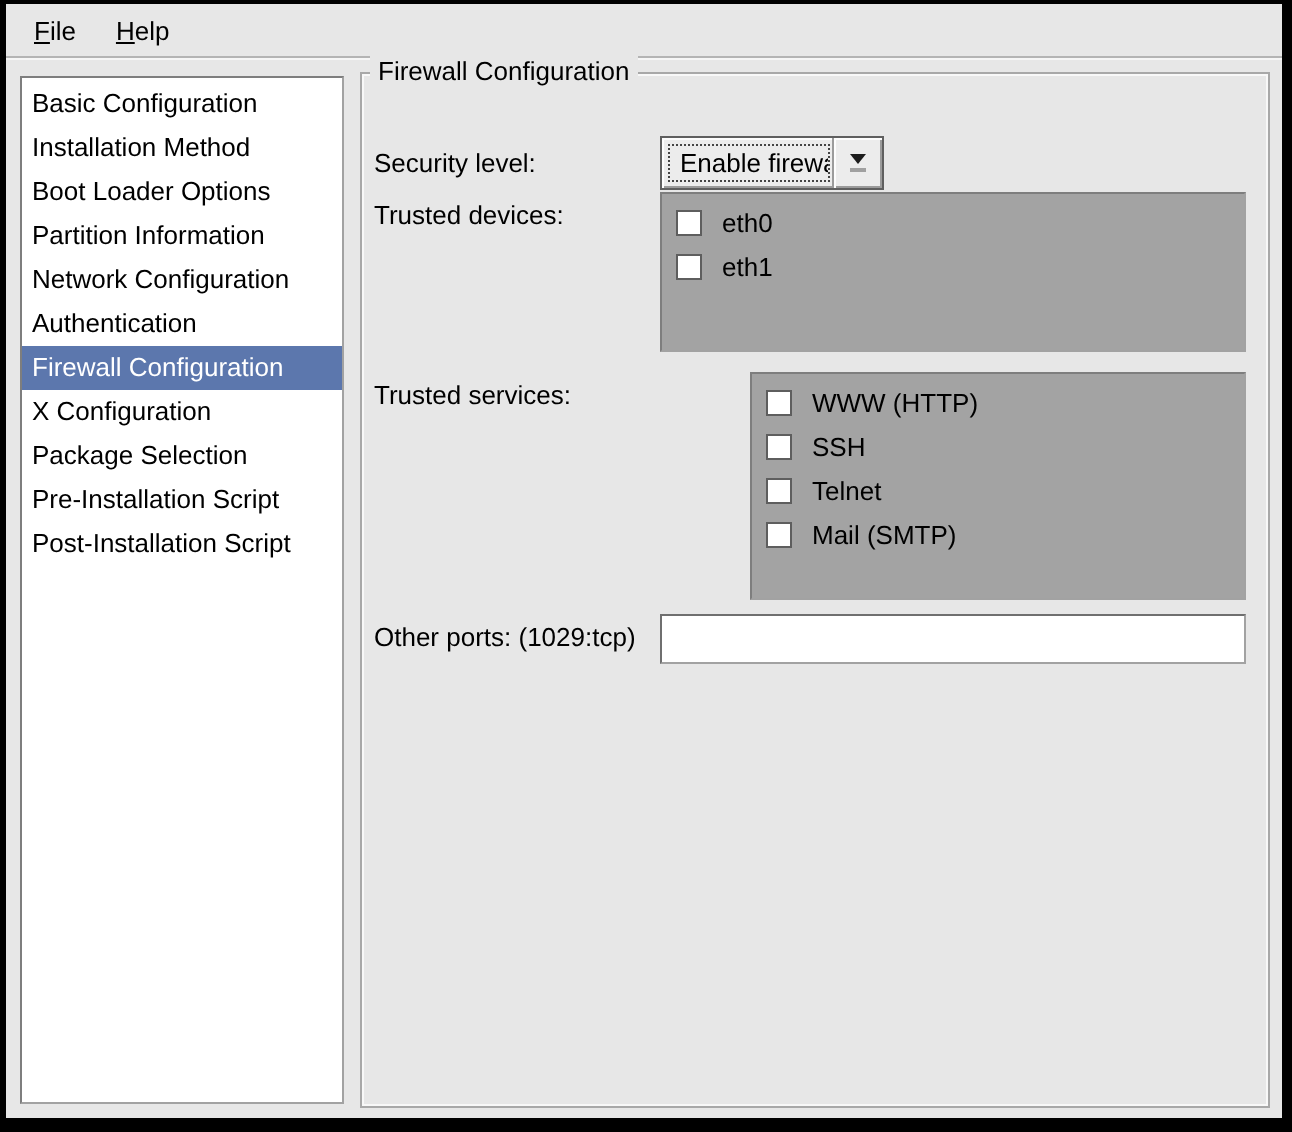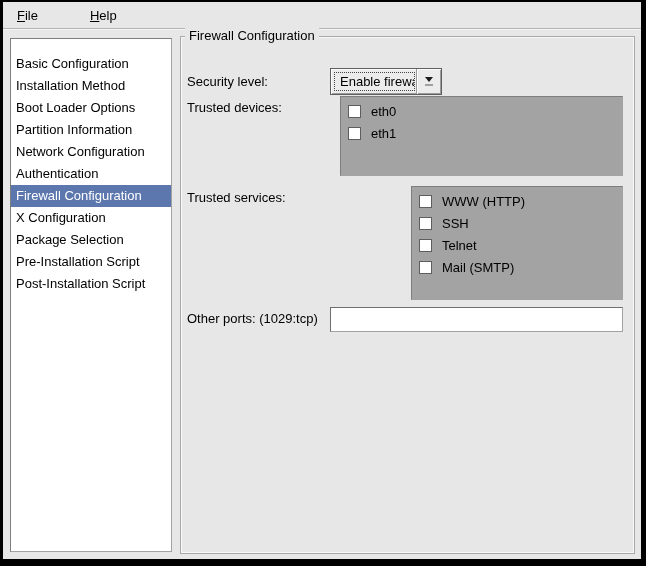--- a/index.html
+++ b/index.html
@@ -23,40 +23,39 @@
   }
   
   .menubar {
     height: 27px;
     display: flex;
     align-items: center;
     padding-left: 8px;
     border-bottom: 1px solid #b4b4b4;
     box-shadow: 0 1px 0 #f6f6f6;
     background: #e7e7e7;
-    gap: 32px;
   }
   .menu-item {
     display: inline-block;
     padding: 3px 6px;
     cursor: default;
   }
   .menu-item + .menu-item { margin-left: 8px; }
   .menu-item::first-letter { text-decoration: underline; }
   
   .sidebar {
     position: absolute;
     left: 7px;
     top: 36px;
     width: 162px;
     height: 514px;
     background: #fff;
     border: 1px solid #8c8c8c;
     border-color: #7e7e7e #a2a2a2 #a2a2a2 #7e7e7e;
-    padding-top: 14px;
+    padding-top: 2px;
     overflow: hidden;
   }
   .side-item {
     height: 22px;
     line-height: 22px;
     padding-left: 5px;
     white-space: nowrap;
     cursor: default;
   }
   .side-item.selected {
@@ -89,21 +88,21 @@
     align-items: flex-start;
   }
   .row-label {
     flex: 0 0 143px;
     width: 143px;
     padding-top: 4px;
     white-space: nowrap;
   }
   .row-security { top: 31px; align-items: center; }
   .row-security .row-label { padding-top: 0; }
-  .row-devices  { top: 59px; gap: 10px; }
+  .row-devices  { top: 59px; }
   .row-services { top: 149px; gap: 45px; }
   .row-ports    { top: 270px; }
   
   .select {
     width: 112px;
     height: 27px;
     display: flex;
     align-items: stretch;
     background: #ececec;
     border: 1px solid #5f5f5f;
@@ -139,21 +138,21 @@
   
   .checklist {
     flex: 1;
     background: #a3a3a3;
     border: 1px solid #8c8c8c;
     border-color: #7e7e7e #a2a2a2 #a2a2a2 #7e7e7e;
     padding-top: 3px;
     overflow: hidden;
   }
   .list-devices  { height: 80px; }
-  .list-services { height: 114px; margin-left: 36px; }
+  .list-services { height: 114px; }
   .check-row {
     display: flex;
     align-items: center;
     height: 22px;
     padding-left: 7px;
     cursor: default;
   }
   .checkbox {
     width: 13px;
     height: 13px;

